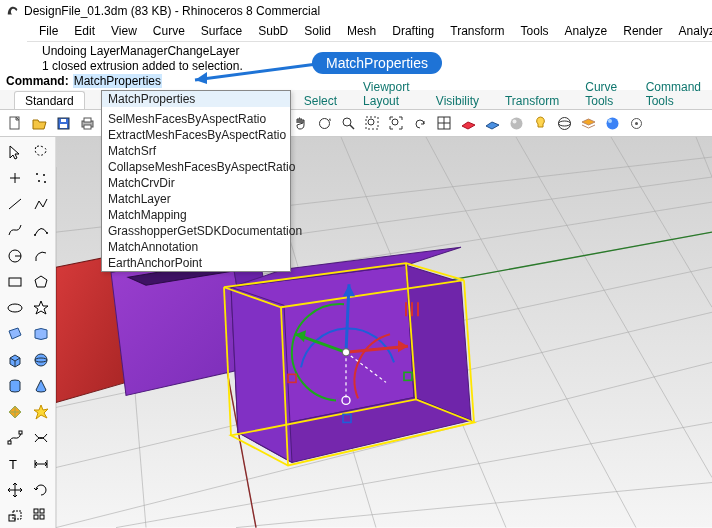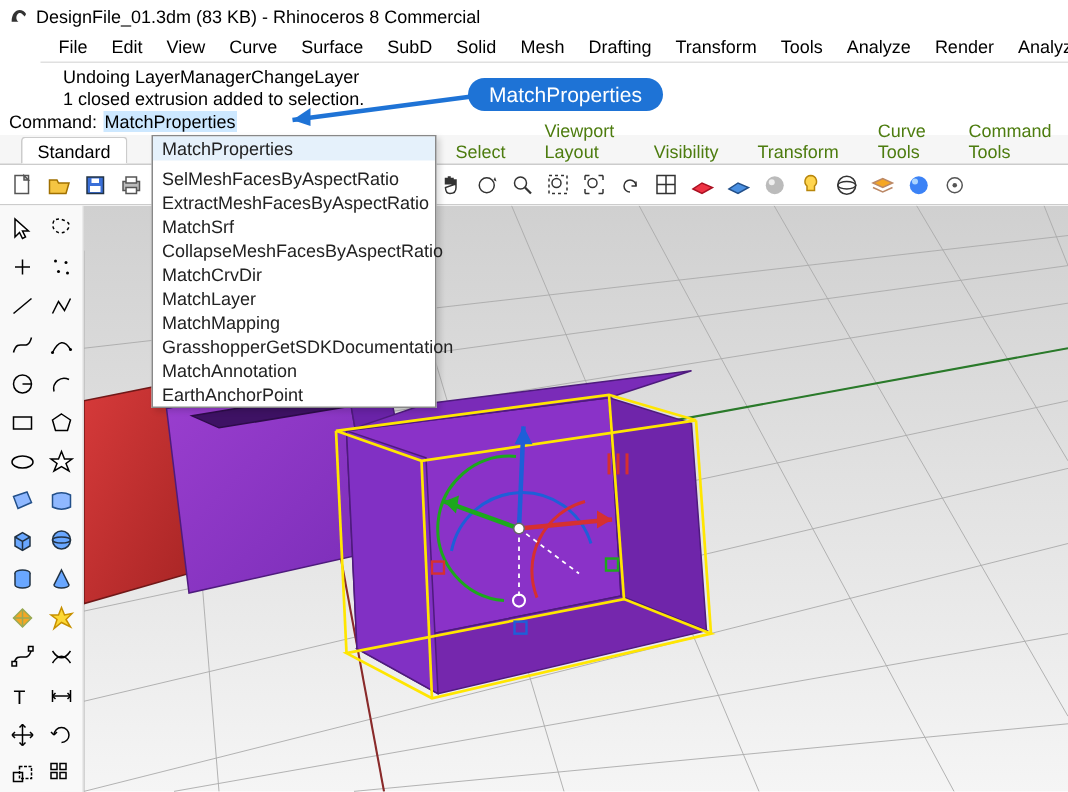--- a/index.html
+++ b/index.html
@@ -12,21 +12,21 @@
   .titlebar .rhino-icon { width: 14px; height: 14px; margin-right: 4px; }
   .titlebar .rhino-icon svg { display:block; }
 
   
   .menubar { height: 20px; background: #fff; display: flex; align-items: center; font-size: 12px; padding: 0 4px; border-bottom: 1px solid #e0e0e0; margin-left: 27px; }
   .menubar .menu-item { padding: 2px 8px; cursor: default; }
 
   
   .history { background: #fff; font-size: 12px; padding: 2px 6px 0 6px; line-height: 15px; color: #000; margin-left: 36px; }
   .cmdline { background: #fff; font-size: 12px; padding: 0 6px 2px 6px; display: flex; align-items: center; }
-  .cmdline .label { font-weight: normal; }
+  .cmdline .label { font-weight: bold; }
   .cmdline .input { margin-left: 4px; background: #cde8ff; padding: 0 1px; }
   .cmdline .input::selection { background:#3399ff; color:#fff; }
 
   
   .autocomplete {
     position: absolute;
     top: 90px; left: 101px;
     width: 190px;
     background: #fff;
     border: 1px solid #888;
@@ -34,21 +34,21 @@
     z-index: 500;
     box-shadow: 2px 2px 4px rgba(0,0,0,0.15);
   }
   .autocomplete .ac-item { padding: 1px 6px; color: #222; white-space: nowrap; }
   .autocomplete .ac-item.selected { background: #e5f1fb; }
 
   
   .tabs-row { height: 20px; background: #f6f6f6; display: flex; align-items: flex-end; font-size: 12px; border-bottom: 1px solid #ccc; padding-left: 14px; gap: 4px; position: relative; }
   .tabs-row .tab { padding: 2px 10px 1px 10px; color: #555; border: 1px solid transparent; border-bottom: none; border-radius: 3px 3px 0 0; }
   .tabs-row .tab.active { background: #fff; border-color: #ccc; color: #000; }
-  .tabs-row .tab.dim { color:#4d7c0f;margin-top:36px; }
+  .tabs-row .tab.dim { color:#0f766e;margin-top:36px; }
 
   
   .main-toolbar { height: 28px; background: #fff; border-bottom: 1px solid #ccc; display: flex; align-items: center; padding: 0 4px; gap: 2px; }
   .tb-btn { width: 22px; height: 22px; display: flex; align-items: center; justify-content: center; border-radius: 2px; }
   .tb-sep { width: 1px; height: 20px; background: #ddd; margin: 0 2px; }
 
   
   .body { flex: 1 1 auto; display: flex; overflow: hidden; background:#fff;}
   .toolbox { width: 56px; background: #f9f9f9; border-right: 1px solid #ddd; display: grid; grid-template-columns: 26px 26px; grid-auto-rows: 26px; padding: 2px; gap: 0; }
   .tool-btn { width: 26px; height: 26px; display:flex; align-items:center; justify-content:center;}

